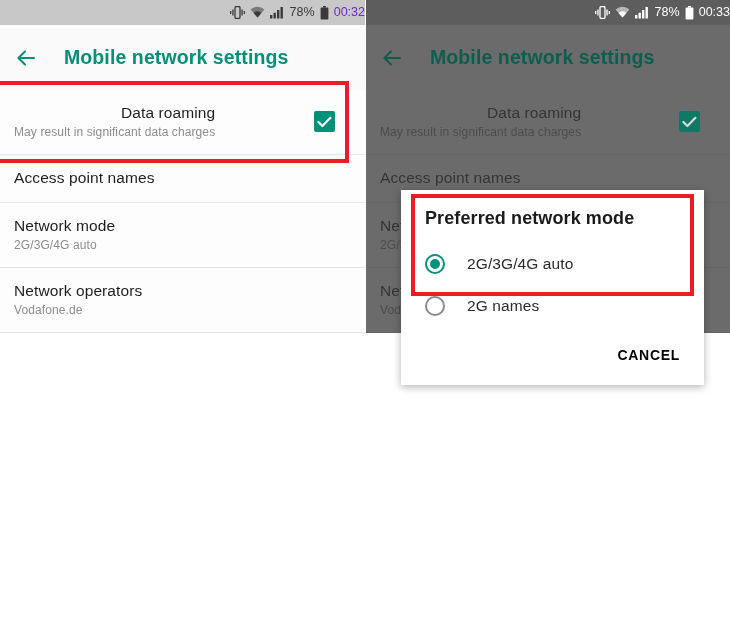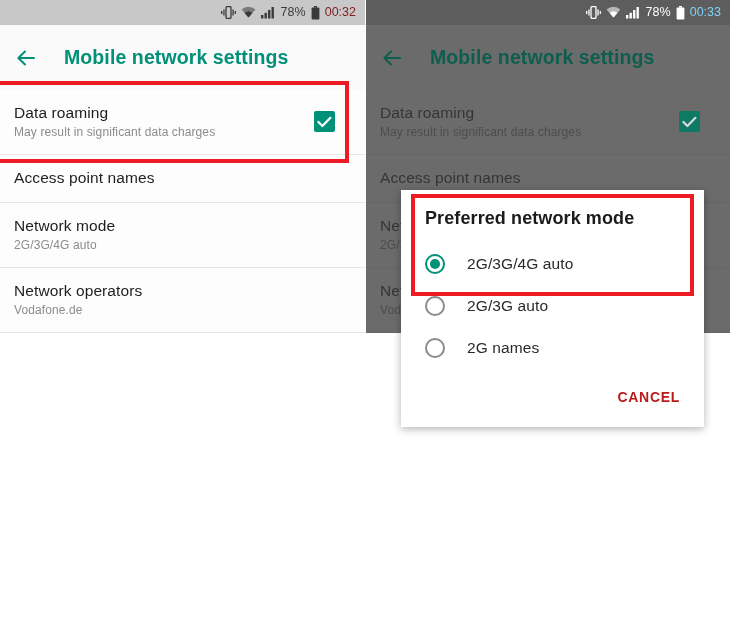--- a/index.html
+++ b/index.html
@@ -11,59 +11,59 @@
   }
   .screens { position: relative; width: 730px; height: 641px; display: flex; }
 
   .phone { position: relative; width: 365px; height: 641px; background: #ffffff; overflow: hidden; }
   .phone.right { border-left: 1px solid #ffffff; }
 
   
   .statusbar {
     position: relative; height: 25px; background: #c8c8c8;
     display: flex; align-items: center; justify-content: flex-end;
-    padding-right: 9px; gap: 5px;
+    padding-right: 0; gap: 5px;
   }
   .sb-text { font-size: 12.5px; color: #3a3a3a; letter-spacing: .1px; line-height: 1; }
-  .sb-time { font-size: 12.5px; color: #7f1d1d; line-height: 1; }
+  .sb-time { font-size: 12.5px; color: #6d28d9; line-height: 1; }
   .ic { display: inline-block; line-height: 0; }
 
   
   .appbar {
     height: 65px; background: #fafafa; display: flex; align-items: center;
     padding-left: 14px; gap: 26px;
   }
   .back-arrow { width: 24px; height: 24px; line-height: 0; cursor: pointer; }
   .appbar-title {
     font-size: 19.5px; font-weight: bold; color: #009178; letter-spacing: .1px;
   }
 
   
   .list { background: #fdfdfd; }
   .row { position: relative; padding: 14px 16px 15px 14px; background: #fdfdfd; }
-  .row.with-ctrl { display: flex; align-items: center; justify-content: space-between; }
+  .row.with-ctrl { display: flex; align-items: center; justify-content: space-between; text-align: right; }
   .row-texts { display: flex; flex-direction: column; gap: 3px; }
   .row-title { font-size: 15.5px; color: #1e1e1e; letter-spacing: .1px; }
   .row-sub { font-size: 12px; color: #8c8c8c; letter-spacing: .1px; }
   .divider { height: 1px; background: #e6e6e6; margin: 0; }
 
   .checkbox {
     width: 21px; height: 21px; border-radius: 2px; background: #009178;
     display: flex; align-items: center; justify-content: center; margin-right: 14px;
   }
   .page-rest { background: #fdfdfd; flex: 1; }
 
   
   .redbox {
     position: absolute; border: 4px solid #ee1b24; pointer-events: none; z-index: 40;
   }
   #redbox-roaming { left: -4px; top: 81px; width: 353px; height: 82px; }
   .statusbar.dim { background: #5d5d5d; }
   .statusbar.dim .sb-text { color: #ffffff; }
-  .statusbar.dim .sb-time { color: #7dd3fc; }
+  .statusbar.dim .sb-time { color: #ffffff; }
   .appbar.dim { background: #6b6b6b; }
   .appbar.dim .appbar-title { color: #0d5e4f; }
   .row.dim { background: #6b6b6b; }
   .row.dim .row-title { color: #353535; }
   .row.dim .row-sub { color: #4d4d4d; }
   .divider.dim { background: #656565; }
   .checkbox.dim { background: #0e7a65; }
   .page-rest.dim { background: #6b6b6b; }
 
   
@@ -85,21 +85,21 @@
     border: 2px solid #8a8a8a; display: flex; align-items: center; justify-content: center;
     flex: none;
   }
   .radio.on { border-color: #009178; }
   .radio.on::after {
     content: ""; width: 10px; height: 10px; border-radius: 50%; background: #009178;
   }
   .radio-label { font-size: 15.5px; color: #2a2a2a; letter-spacing: .1px; }
   .dialog-actions { display: flex; justify-content: flex-end; padding: 14px 24px 16px 0; }
   .cancel-btn {
-    font-size: 14px; font-weight: bold; color: #b91c1c; letter-spacing: .7px;
+    font-size: 14px; font-weight: bold; color: #000000; letter-spacing: .7px;
     background: none; border: none; cursor: pointer; font-family: inherit;
   }
   #redbox-dialog { left: 10px; top: 4px; width: 283px; height: 102px; }
 </style>
 </head>
 <body>
 
 <div class="screens">
 
   <div class="phone left">
@@ -288,24 +288,20 @@
     <div class="dialog">
       <div class="dialog-title">Preferred network mode</div>
 
       <div class="radio-list">
         <div class="radio-row">
           <span class="radio on"></span>
           <span class="radio-label">2G/3G/4G auto</span>
         </div>
         <div class="radio-row">
           <span class="radio"></span>
-          <span class="radio-label">2G/3G auto</span>
-        </div>
-        <div class="radio-row">
-          <span class="radio"></span>
           <span class="radio-label">2G names</span>
         </div>
       </div>
 
       <div class="dialog-actions">
         <button class="cancel-btn">CANCEL</button>
       </div>
 
       <div class="redbox" id="redbox-dialog"></div>
     </div>

